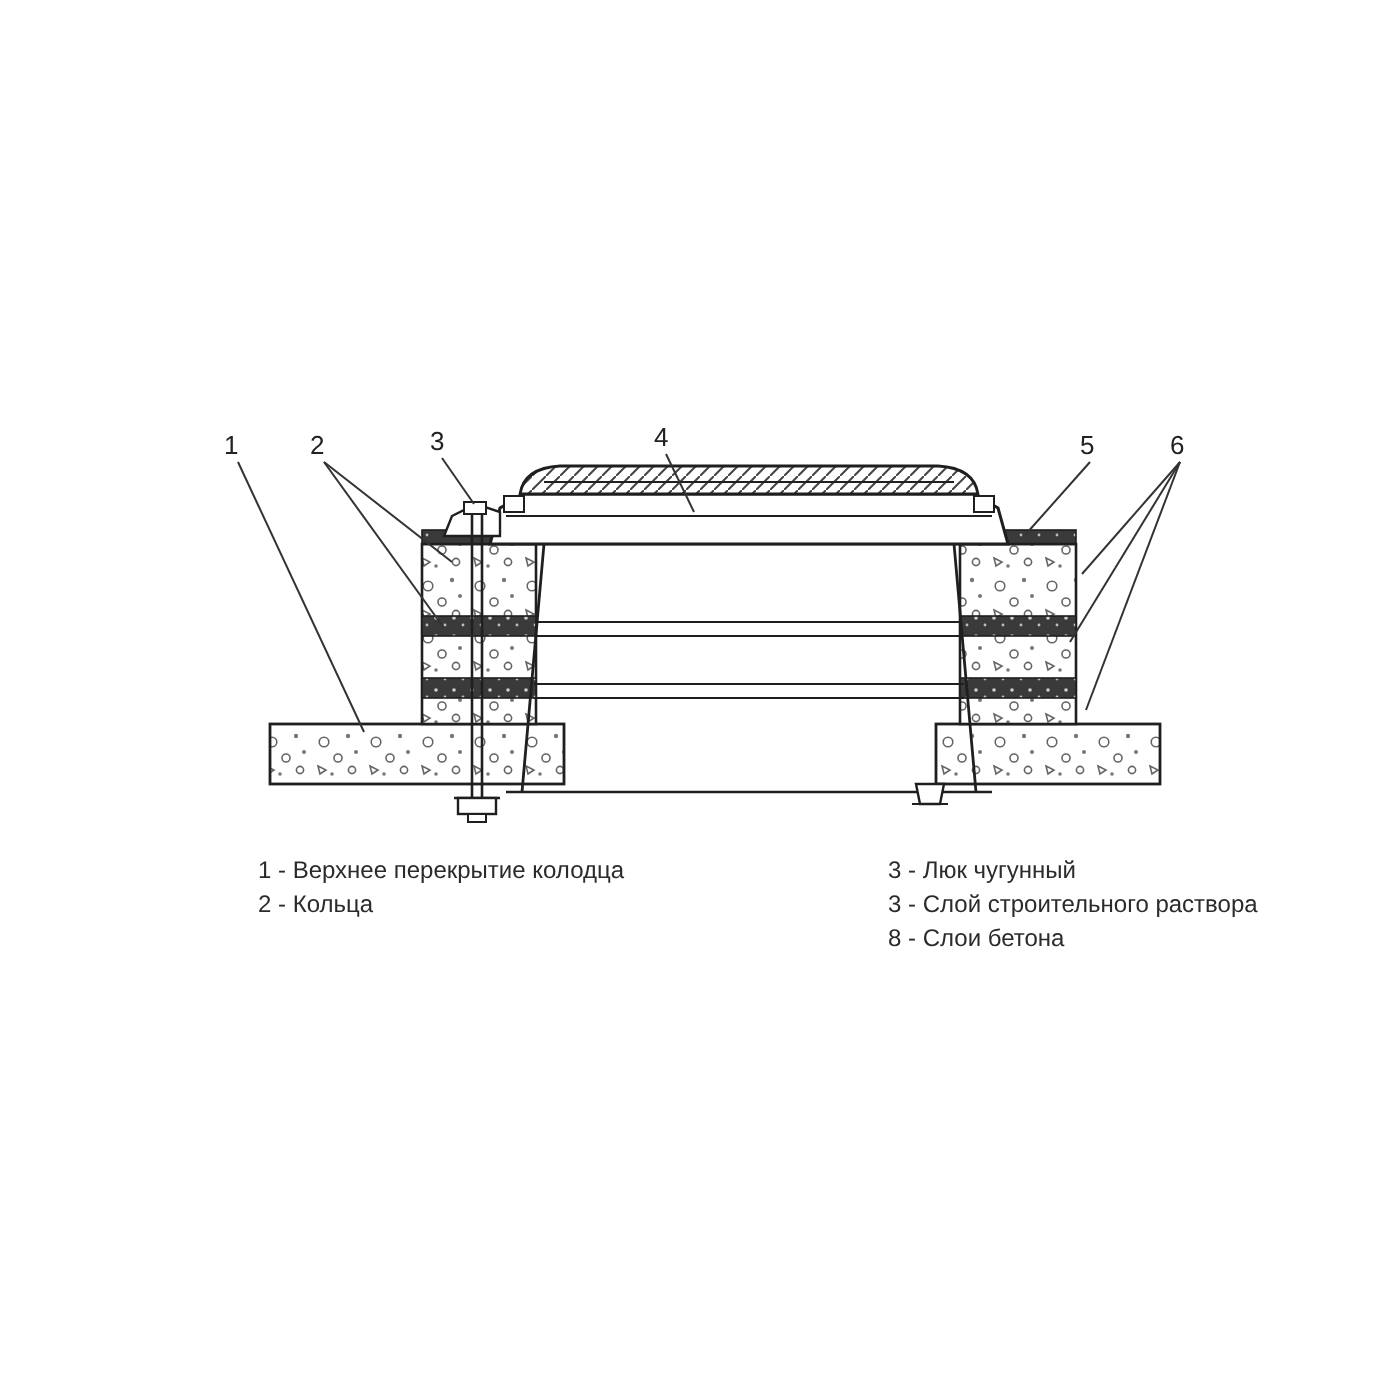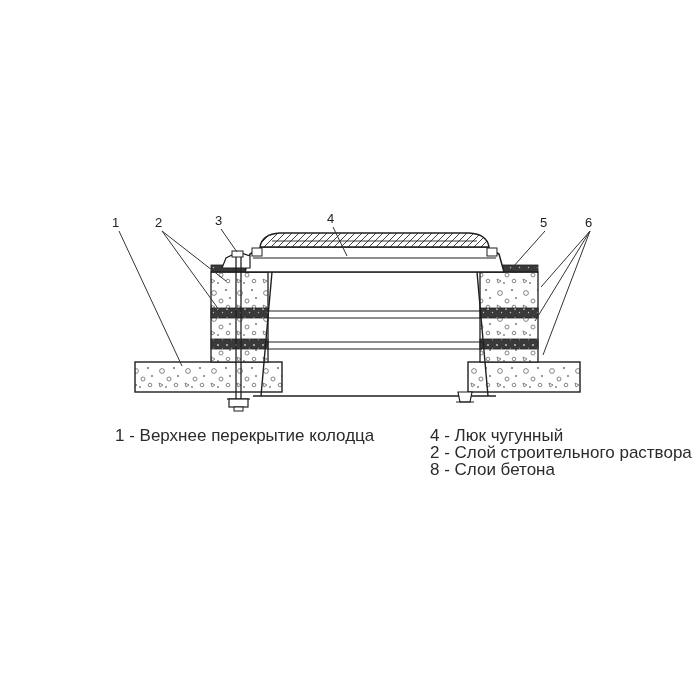--- a/index.html
+++ b/index.html
@@ -2,21 +2,21 @@
 <html><head>
 <meta charset="utf-8">
 <style>
   html,body{margin:0;padding:0;background:#fff;}
   #stage{
     position:relative;width:700px;height:700px;background:#ffffff;
     font-family:"Liberation Sans","DejaVu Sans",sans-serif;overflow:hidden;
   }
   #drawing{position:absolute;left:0;top:0;}
   .legend{
-    position:absolute;font-size:17px;color:#2b2b2b;line-height:17px;
+    position:absolute;font-size:12px;color:#2b2b2b;line-height:17px;margin-left:14px;
   }
   .legend-left{left:115px;top:427px;}
   .legend-right{left:430px;top:427px;}
   .legend div{white-space:nowrap;}
   text.callout{
     font-family:"Liberation Sans","DejaVu Sans",sans-serif;
     font-size:13px;fill:#222;
   }
 </style>
 </head>
@@ -104,20 +104,21 @@
     <text class="callout" x="112" y="227">1</text>
     <text class="callout" x="155" y="227">2</text>
     <text class="callout" x="215" y="225">3</text>
     <text class="callout" x="327" y="223">4</text>
     <text class="callout" x="540" y="227">5</text>
     <text class="callout" x="585" y="227">6</text>
   </svg>
 
   <div class="legend legend-left">
     <div>1 - Верхнее перекрытие колодца</div>
+    <div>2 - Кольца</div>
   </div>
   <div class="legend legend-right">
-    <div>4 - Люк чугунный</div>
-    <div>2 - Слой строительного раствора</div>
+    <div>3 - Люк чугунный</div>
+    <div>3 - Слой строительного раствора</div>
     <div>8 - Слои бетона</div>
   </div>
 
 </div>
 
 </body></html>

